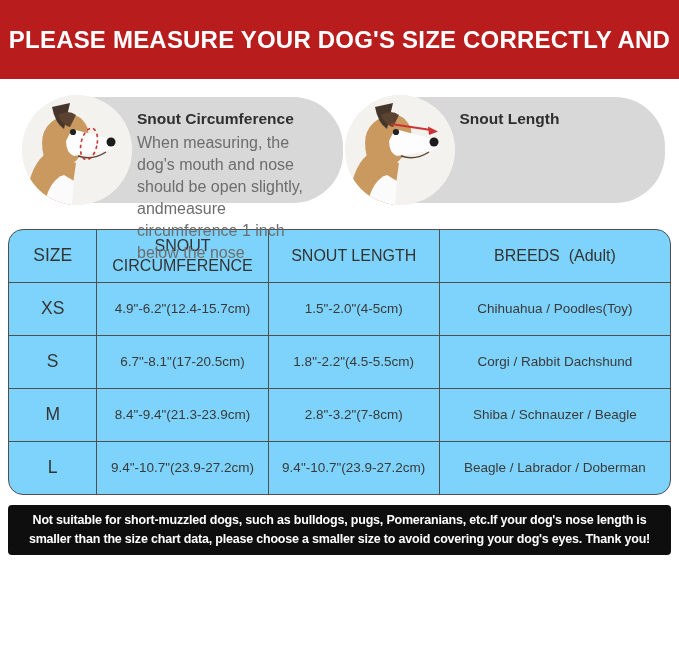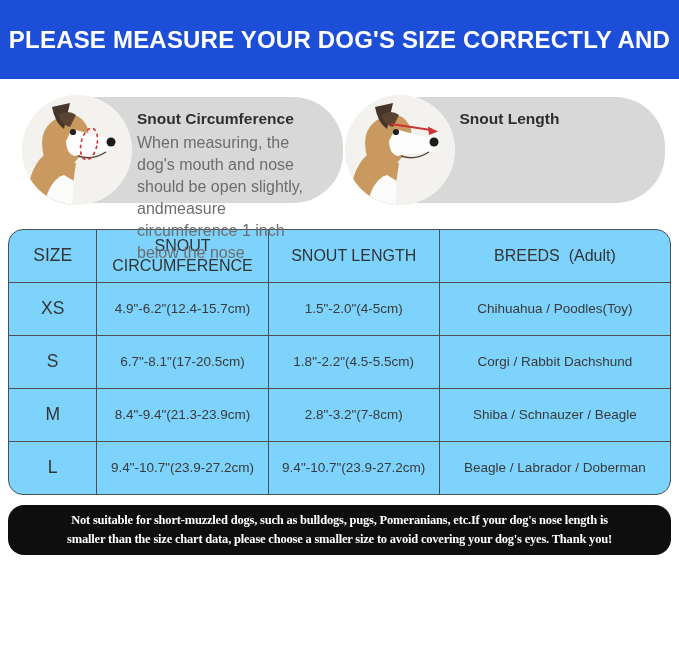--- a/index.html
+++ b/index.html
@@ -12,21 +12,21 @@
     width: 679px;
     height: 668px;
     overflow: hidden;
     background: #ffffff;
   }
 
   
   .banner-top {
     width: 100%;
     height: 79px;
-    background: #1d4ed8;
+    background: #b91c1c;
     color: #ffffff;
     display: flex;
     flex-direction: column;
     justify-content: center;
     align-items: center;
     text-align: center;
     font-weight: 700;
     font-size: 24px;
     line-height: 1.32;
     letter-spacing: 0.2px;
@@ -106,32 +106,31 @@
   }
   .size-table tbody td { height: 53px; font-size: 13.5px; text-align: center; }
   .size-table .col-size { font-size: 17.5px; color: #343434; }
   .size-table thead th.col-size { font-size: 17.5px; }
 
   
   .banner-bottom {
     margin: 10px 8px 0 8px;
     height: 50px;
     background: #0e0e0e;
-    border-radius: 16px;
+    border-radius: 4px;
     color: #ffffff;
     display: flex;
     flex-direction: column;
     justify-content: center;
     align-items: center;
     text-align: center;
     font-weight: 700;
     font-size: 12.5px;
     line-height: 1.5;
     letter-spacing: -0.2px;
-    font-family: Liberation Serif, serif;
   }
 </style>
 </head>
 <body>
 
 <div class="page">
 
   <div class="banner-top">
     <div>PLEASE MEASURE YOUR DOG'S SIZE CORRECTLY AND</div>
   </div>

